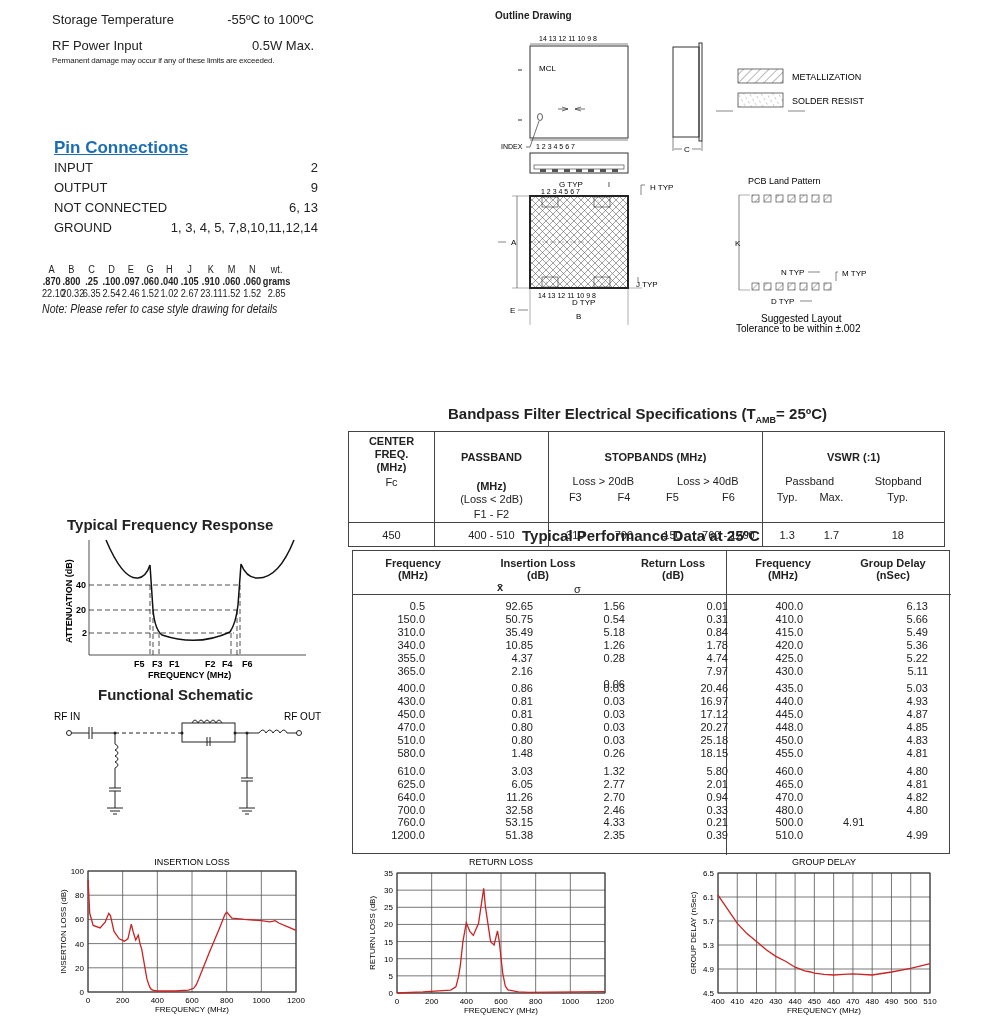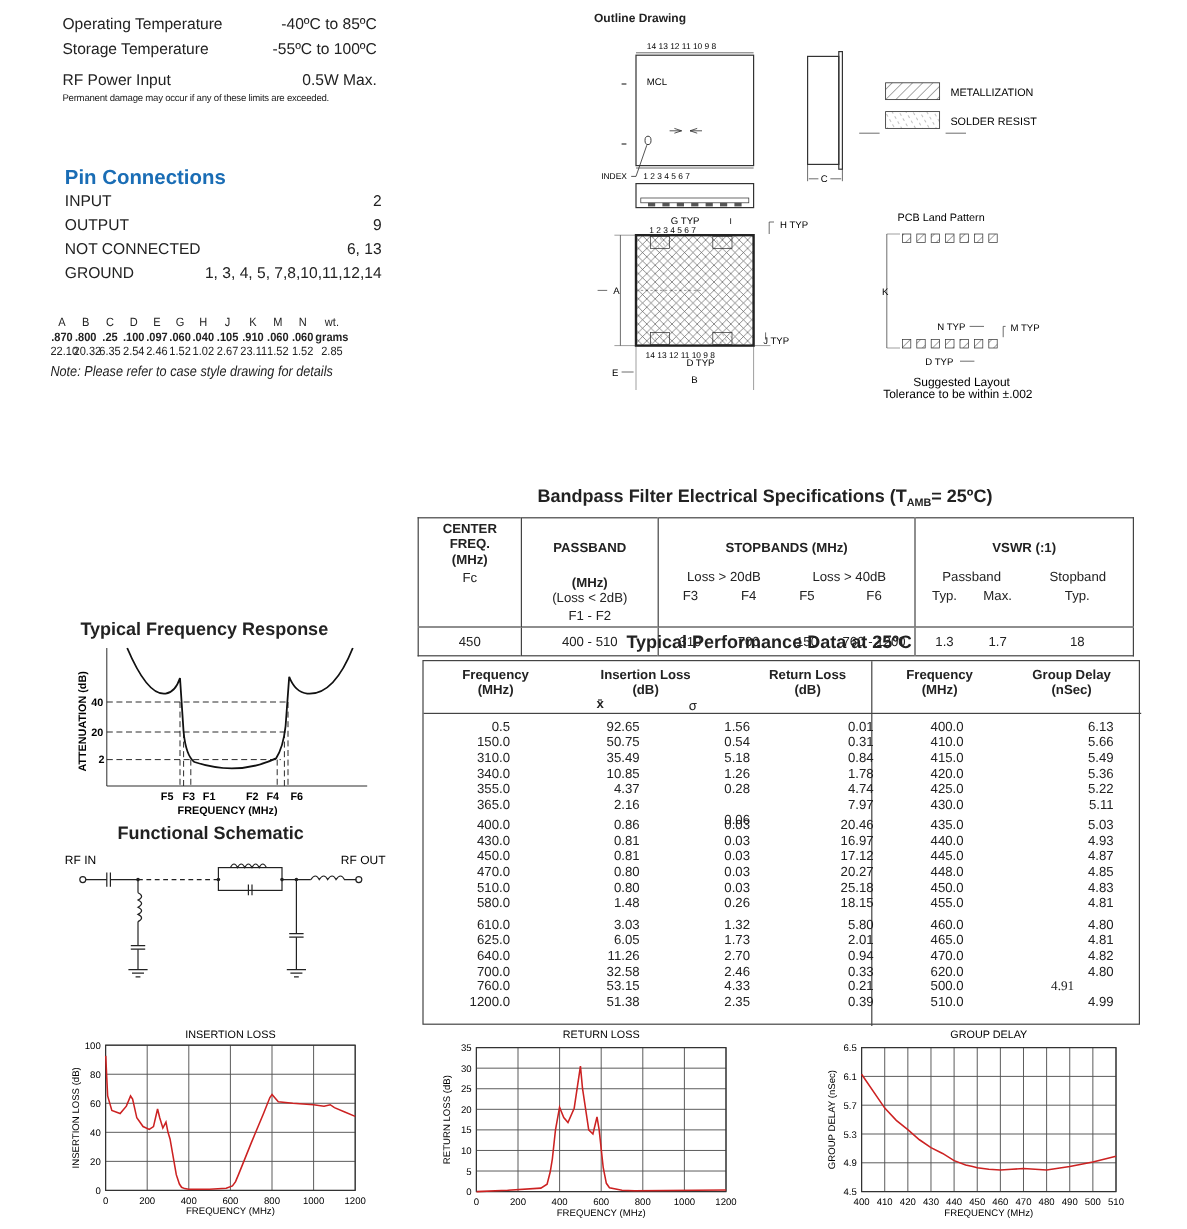--- a/index.html
+++ b/index.html
@@ -11,37 +11,33 @@
   .small { font-size: 8px; }
   table { border-collapse: collapse; }
   .spec td, .spec th { font-size: 11px; text-align: center; font-weight: normal; padding: 1px 2px; }
   .spec .b { font-weight: bold; margin-top: 16px; }
   svg text { font-family: "Liberation Sans", sans-serif; }
 </style>
 </head>
 <body>
 
 <div class="abs" style="left:52px; top:12px; width:262px;">
-  <div class="row" style="height:21px;">
-      <span>Operating Temperature</span>
-      <span>-40ºC to 85ºC</span>
-    </div>
   <div class="row" style="height:24px;">
       <span>Storage Temperature</span>
       <span>-55ºC to 100ºC</span>
     </div>
   <div class="row" style="height:16px; margin-top:2px;">
       <span>RF Power Input</span>
       <span>0.5W Max.</span>
     </div>
   <div class="small" style="margin-top:2px; letter-spacing:-0.2px;">Permanent damage may occur if any of these limits are exceeded.</div>
 </div>
 
 <div class="abs" style="left:54px; top:138px; width:264px;">
-  <div class="blue-h" style="margin-bottom:2px;">Pin Connections</div>
+  <div class="blue-h" style="margin-bottom:2px;text-decoration:underline;">Pin Connections</div>
   <div class="row" style="height:20px;">
       <span>INPUT</span>
       <span>2</span>
     </div>
   <div class="row" style="height:20px;">
       <span>OUTPUT</span>
       <span>9</span>
     </div>
   <div class="row" style="height:20px;">
       <span>NOT CONNECTED</span>
@@ -487,48 +483,48 @@
         <span style="position: absolute; left: 0px; width: 72px; text-align: right;">610.0</span>
         <span style="position: absolute; left: 100px; width: 80px; text-align: right;">3.03</span>
         <span style="position: absolute; left: 200px; width: 72px; text-align: right;">1.32</span>
         <span style="position: absolute; left: 275px; width: 100px; text-align: right;">5.80</span>
         <span style="position: absolute; left: 380px; width: 70px; text-align: right;">460.0</span>
         <span style="position: absolute; left: 490px; width: 85px; text-align: right;">4.80</span>
       </div>
       <div style="position: absolute; left: 0px; top: 177.7px; width: 598px; height: 13px; font-size: 11px;">
         <span style="position: absolute; left: 0px; width: 72px; text-align: right;">625.0</span>
         <span style="position: absolute; left: 100px; width: 80px; text-align: right;">6.05</span>
-        <span style="position: absolute; left: 200px; width: 72px; text-align: right;">1.73</span>
+        <span style="position: absolute; left: 200px; width: 72px; text-align: right;">2.77</span>
         <span style="position: absolute; left: 275px; width: 100px; text-align: right;">2.01</span>
         <span style="position: absolute; left: 380px; width: 70px; text-align: right;">465.0</span>
         <span style="position: absolute; left: 490px; width: 85px; text-align: right;">4.81</span>
       </div>
       <div style="position: absolute; left: 0px; top: 190.6px; width: 598px; height: 13px; font-size: 11px;">
         <span style="position: absolute; left: 0px; width: 72px; text-align: right;">640.0</span>
         <span style="position: absolute; left: 100px; width: 80px; text-align: right;">11.26</span>
         <span style="position: absolute; left: 200px; width: 72px; text-align: right;">2.70</span>
         <span style="position: absolute; left: 275px; width: 100px; text-align: right;">0.94</span>
         <span style="position: absolute; left: 380px; width: 70px; text-align: right;">470.0</span>
         <span style="position: absolute; left: 490px; width: 85px; text-align: right;">4.82</span>
       </div>
       <div style="position: absolute; left: 0px; top: 203.5px; width: 598px; height: 13px; font-size: 11px;">
         <span style="position: absolute; left: 0px; width: 72px; text-align: right;">700.0</span>
         <span style="position: absolute; left: 100px; width: 80px; text-align: right;">32.58</span>
         <span style="position: absolute; left: 200px; width: 72px; text-align: right;">2.46</span>
         <span style="position: absolute; left: 275px; width: 100px; text-align: right;">0.33</span>
-        <span style="position: absolute; left: 380px; width: 70px; text-align: right;">620.0</span>
+        <span style="position: absolute; left: 380px; width: 70px; text-align: right;">480.0</span>
         <span style="position: absolute; left: 490px; width: 85px; text-align: right;">4.80</span>
       </div>
       <div style="position: absolute; left: 0px; top: 216.4px; width: 598px; height: 13px; font-size: 11px;">
         <span style="position: absolute; left: 0px; width: 72px; text-align: right;">760.0</span>
         <span style="position: absolute; left: 100px; width: 80px; text-align: right;">53.15</span>
         <span style="position: absolute; left: 200px; width: 72px; text-align: right;">4.33</span>
         <span style="position: absolute; left: 275px; width: 100px; text-align: right;">0.21</span>
         <span style="position: absolute; left: 380px; width: 70px; text-align: right;">500.0</span>
-        <span style="position: absolute; left: 490px; width: 85px; text-align: center; font-family: Liberation Serif, serif;">4.91</span>
+        <span style="position: absolute; left: 490px; width: 85px; text-align: left;">4.91</span>
       </div>
       <div style="position: absolute; left: 0px; top: 229.3px; width: 598px; height: 13px; font-size: 11px;">
         <span style="position: absolute; left: 0px; width: 72px; text-align: right;">1200.0</span>
         <span style="position: absolute; left: 100px; width: 80px; text-align: right;">51.38</span>
         <span style="position: absolute; left: 200px; width: 72px; text-align: right;">2.35</span>
         <span style="position: absolute; left: 275px; width: 100px; text-align: right;">0.39</span>
         <span style="position: absolute; left: 380px; width: 70px; text-align: right;">510.0</span>
         <span style="position: absolute; left: 490px; width: 85px; text-align: right;">4.99</span>
       </div>
     </div>

